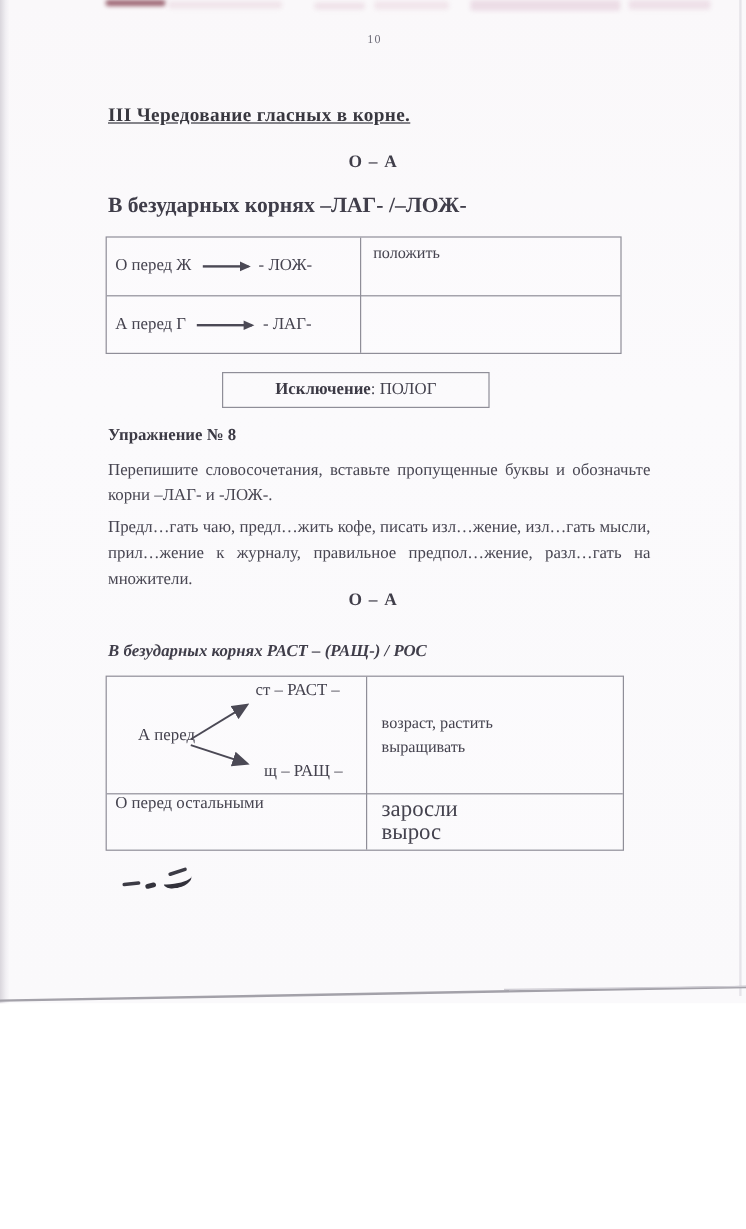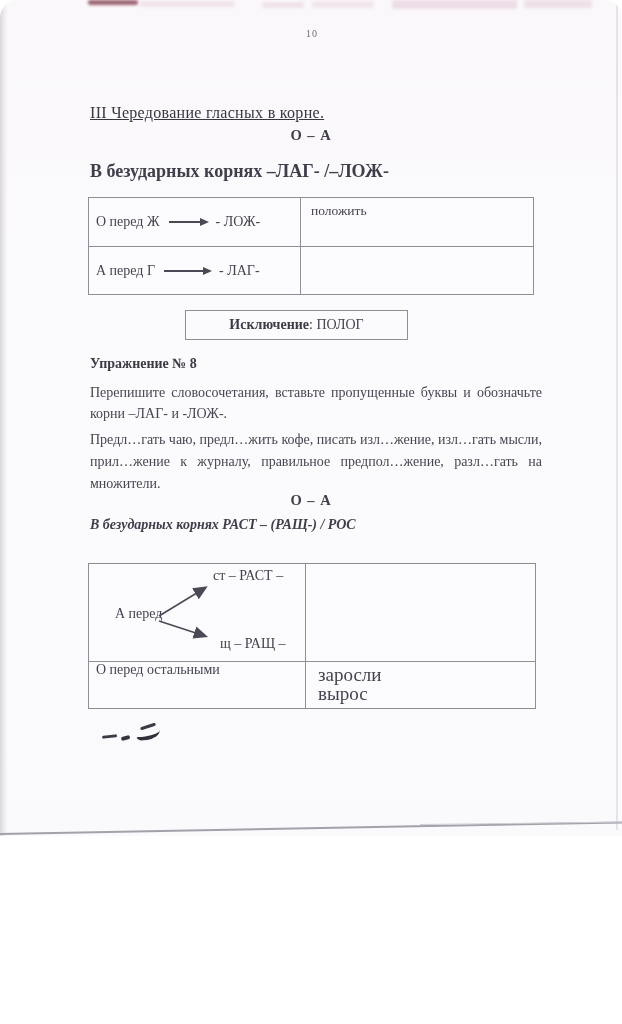--- a/index.html
+++ b/index.html
@@ -1,38 +1,38 @@
 <!DOCTYPE html>
 <html><head>
 <meta charset="utf-8">
 <style>
   html,body{margin:0;padding:0;background:#ffffff;}
   #stage{position:relative;width:622px;height:1024px;background:#ffffff;overflow:hidden;
-         font-family:"Liberation Serif","DejaVu Serif",serif;color:#45434f;border-radius:18px;}
+         font-family:"Liberation Serif","DejaVu Serif",serif;color:#45434f;}
   .paper{position:absolute;left:0;top:0;width:622px;height:836px;
          background:linear-gradient(180deg,#faf8fa 0%,#fbfafc 40%,#faf9fb 100%);}
   .edge-left{position:absolute;left:0;top:0;width:8px;height:836px;
              background:linear-gradient(to right,#d9d6dc,#f1eff3 60%,rgba(250,248,250,0));}
   .edge-right{position:absolute;left:616px;top:0;width:2px;height:830px;background:#e6e4e9;}
   .bottom-line{position:absolute;left:-6px;top:833px;width:645px;height:2px;background:#a3a1a9;
                transform:rotate(-1.05deg);transform-origin:left center;}
   .bottom-line2{position:absolute;left:420px;top:824px;width:215px;height:1px;background:#cfcdd4;
                transform:rotate(-0.7deg);transform-origin:left center;}
   .bleed{position:absolute;filter:blur(1.6px);border-radius:2px;}
   .pagenum{position:absolute;left:290px;top:28px;width:44px;text-align:center;
            font-size:10px;color:#6e6c78;letter-spacing:1px;}
-  .title{position:absolute;left:90px;top:104px;font-size:16px;font-weight:normal;color:#38373f;
+  .title{position:absolute;left:90px;top:88px;font-size:16px;font-weight:bold;color:#38373f;
          text-decoration:underline;letter-spacing:.3px;}
   .oa-heading{position:absolute;left:0;top:0;width:622px;text-align:center;
               font-size:14.5px;font-weight:bold;color:#403e4a;letter-spacing:1px;}
   .oa1{top:127px;} .oa2{top:492px;}
   .sub1{position:absolute;left:90px;top:161px;font-size:18px;font-weight:bold;color:#403e4a;}
-  .sub2{position:absolute;left:90px;top:517px;font-size:14px;font-weight:bold;font-style:italic;color:#403e4a;}
+  .sub2{position:absolute;left:90px;top:536px;font-size:14px;font-weight:bold;font-style:italic;color:#403e4a;}
 
-  .tbl{position:absolute;border:1px solid #8f8e98;background:rgba(255,255,255,.25);padding-left:16px;}
+  .tbl{position:absolute;border:1px solid #8f8e98;background:rgba(255,255,255,.25);}
   .tbl1{left:88px;top:197px;width:428px;height:96px;}
   .t1-coldiv{position:absolute;left:211px;top:0;width:1px;height:100%;background:#8f8e98;}
   .t1-rowdiv{position:absolute;left:0;top:48px;width:100%;height:1px;background:#8f8e98;}
   .t1-lcell{position:absolute;left:0;width:211px;height:48px;display:flex;align-items:center;
             padding-left:7px;box-sizing:border-box;font-size:14px;}
   .t1-rcell{position:absolute;left:212px;width:216px;padding:3px 0 0 10px;font-size:13.5px;line-height:20px;}
   .r1{top:0;} .r2{top:49px;}
   .h-arrow{display:inline-block;position:relative;height:1.6px;background:#4b4955;
            vertical-align:middle;margin:0 9px;}
   .h-arrow::after{content:'';position:absolute;right:-2px;top:-3.4px;width:0;height:0;
@@ -133,20 +133,24 @@
         <svg class="fork-svg" width="58" height="62" viewBox="0 0 58 62">
           <defs>
             <marker id="ah" markerWidth="9" markerHeight="8" refX="7" refY="4" orient="auto">
               <path d="M0,0 L9,4 L0,8 z" fill="#4b4955"></path>
             </marker>
           </defs>
           <line x1="2" y1="36" x2="48" y2="8" stroke="#4b4955" stroke-width="1.6" marker-end="url(#ah)"></line>
           <line x1="2" y1="41" x2="48" y2="56" stroke="#4b4955" stroke-width="1.6" marker-end="url(#ah)"></line>
         </svg>
       </div>
+      <div class="t2-r1r">
+        <div>возраст, растить</div>
+        <div>выращивать</div>
+      </div>
 
       <div class="t2-r2l">
         <span>О перед остальными</span>
       </div>
       <div class="t2-r2r">
         <div>заросли</div>
         <div>вырос</div>
       </div>
     </div>
 

